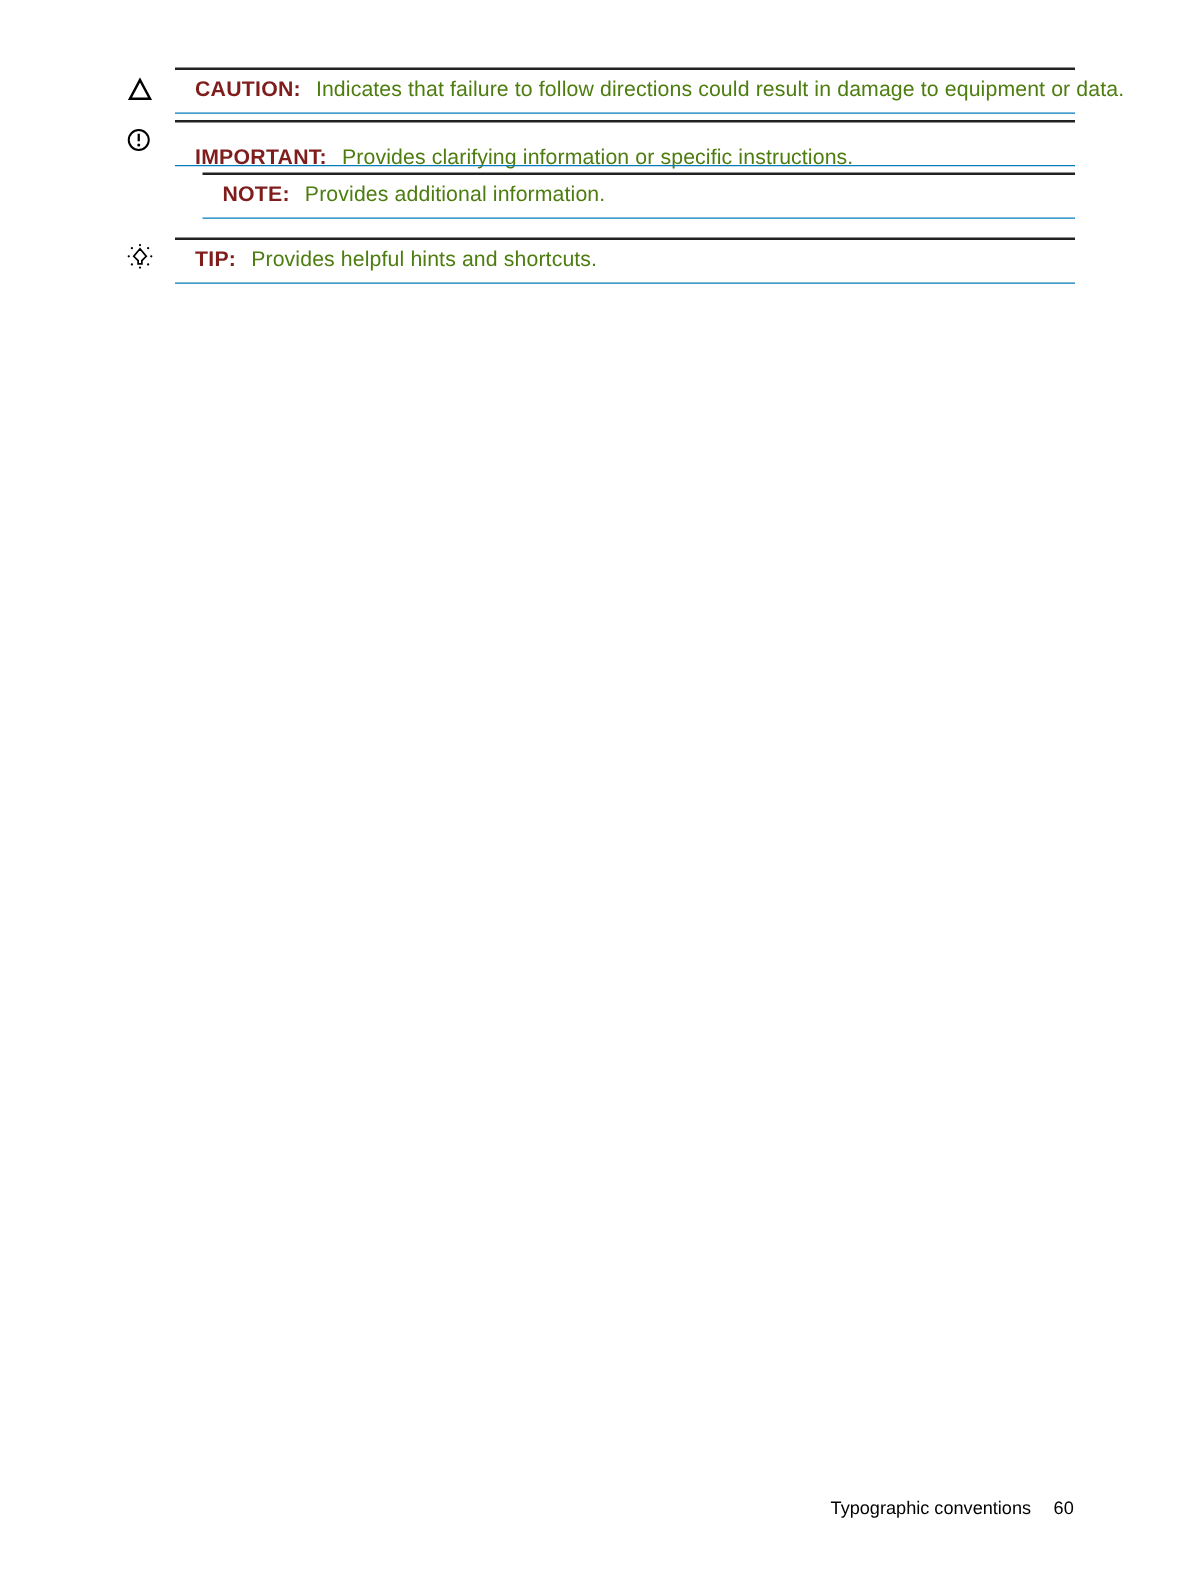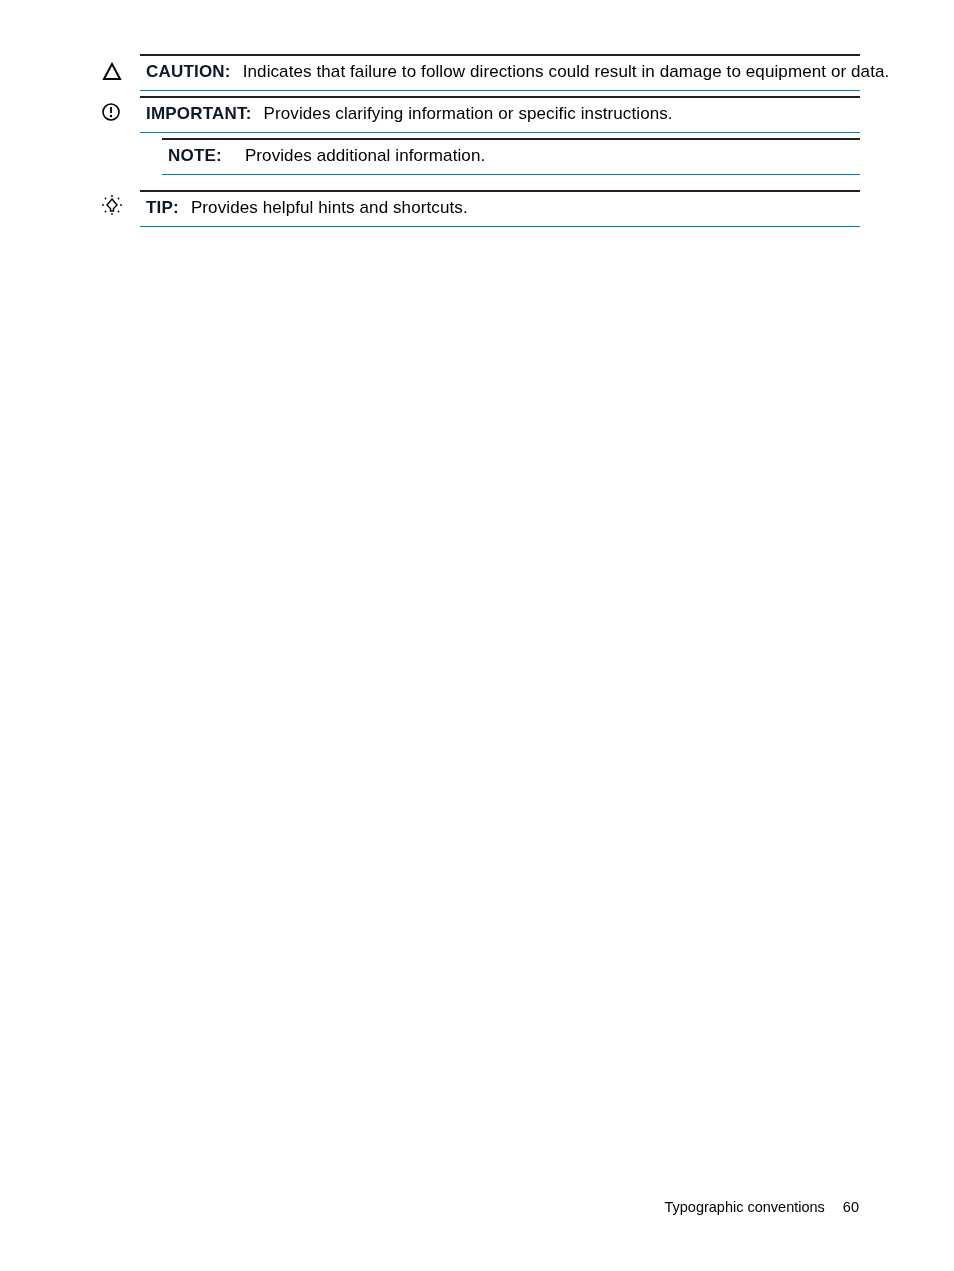--- a/index.html
+++ b/index.html
@@ -20,28 +20,29 @@
   }
 
   .content {
     position: absolute;
     top: 54px;
     left: 104px;
     width: 756px;
   }
 
   .label {
-    color: #0f172a;
+    color: #7f1d1d;
     font-weight: 700;
     font-size: 17px;
     letter-spacing: 0.2px;
+    margin-left: 10px;
   }
 
   .desc {
-    color: #000000;
+    color: #4d7c0f;
     font-size: 17px;
     letter-spacing: 0.1px;
   }
 
   .item {
     position: relative;
   }
 
   
   .caution-item .icon-slot {
@@ -93,21 +94,21 @@
     position: absolute;
     left: 36px;
     top: 36px;
     width: 720px;
     height: 0;
     border-top: 1px solid #007cbb;
   }
   .important-item .text-line {
     position: absolute;
     left: 42px;
-    top: 8px;
+    top: 20px;
     width: 714px;
   }
   .important-item .desc { margin-left: 12px; }
 
   
   .note-item { margin-top: 84px; }
   .note-item .rule-top {
     position: absolute;
     left: 58px;
     top: 0;
@@ -122,21 +123,21 @@
     width: 698px;
     height: 0;
     border-top: 1px solid #007cbb;
   }
   .note-item .text-line {
     position: absolute;
     left: 64px;
     top: 8px;
     width: 692px;
   }
-  .note-item .desc { margin-left: 23px; }
+  .note-item .desc { margin-left: 12px; }
 
   
   .tip-item { margin-top: 136px; }
   .tip-item .icon-slot {
     position: absolute;
     left: -4px;
     top: 3px;
   }
   .tip-item .rule-top {
     position: absolute;

